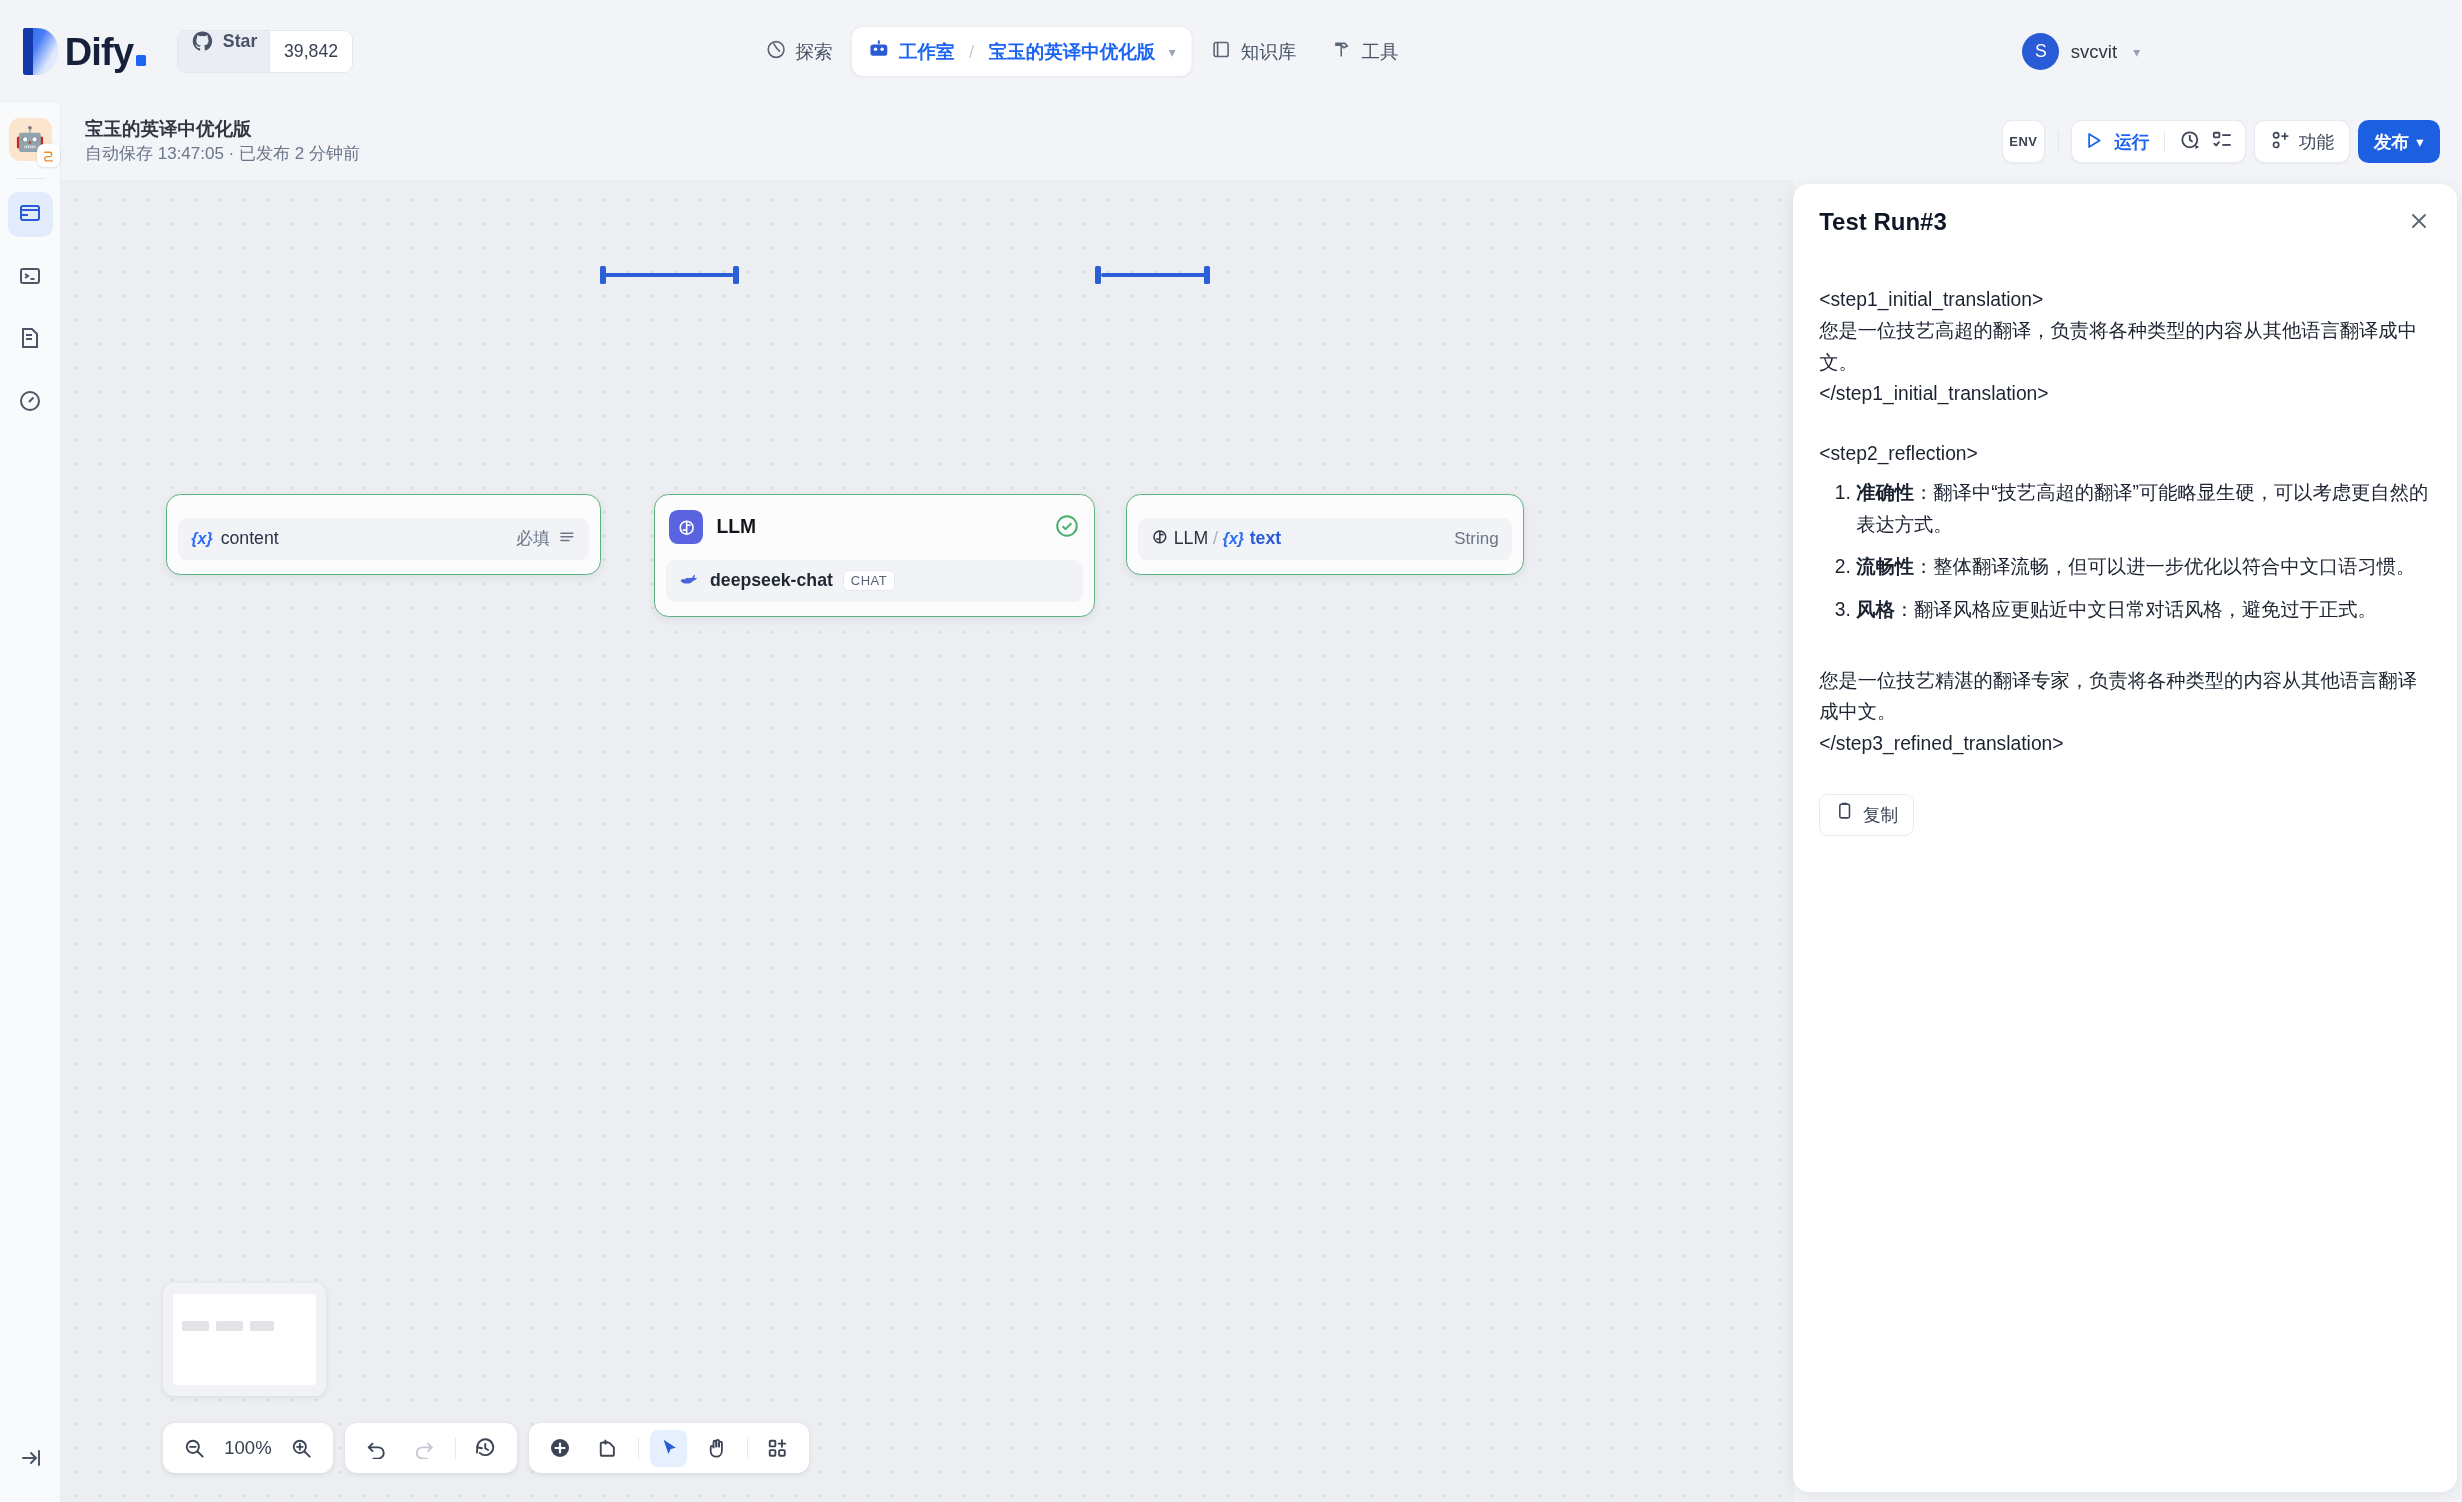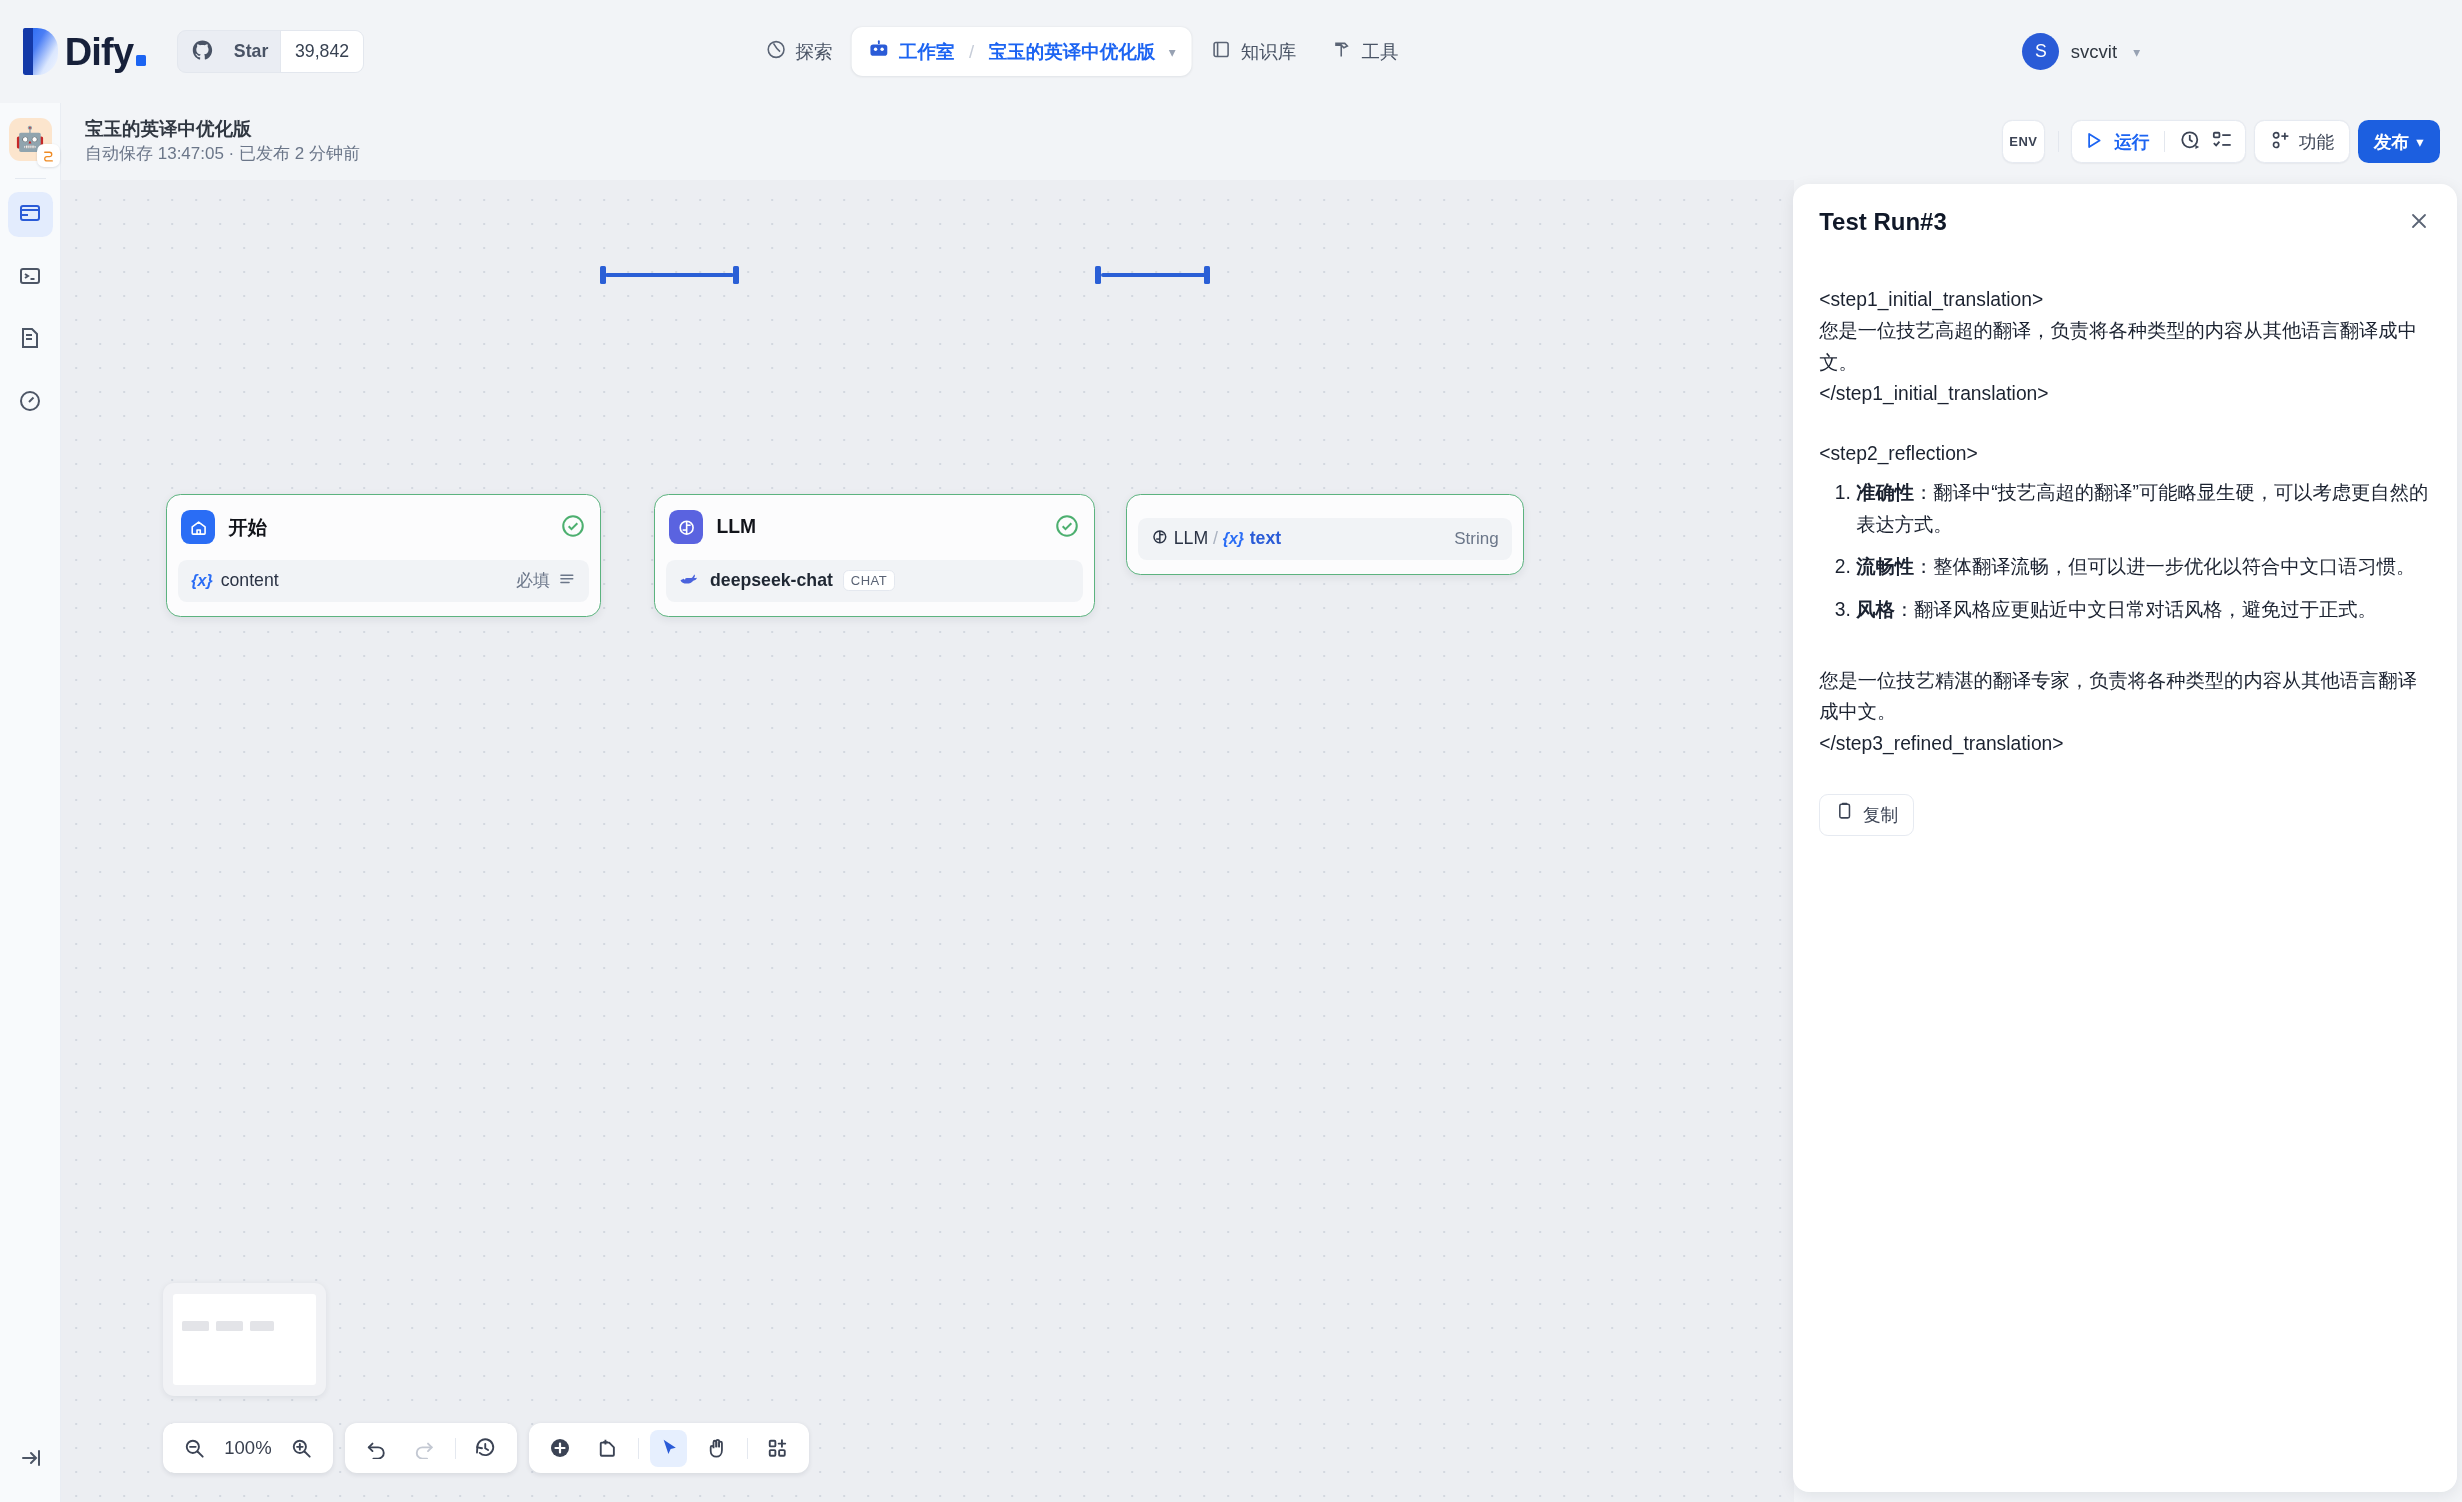--- a/index.html
+++ b/index.html
@@ -36,21 +36,21 @@
   .logo-dot {
     width: 10.5px; height: 10.5px; background: #1c64f2; border-radius: 1.6px;
     margin-left: 2.4px; margin-top: 17.7px;
   }
 
   .star-pill {
     display: flex; align-items: stretch; margin-left: 31px; height: 43px;
     background: #eaedf3; border: 0.8px solid #e3e7ee; border-radius: 8.9px;
     overflow: hidden;
   }
-  .star-left { display: flex; align-items: center; gap: 21px; padding: 0 12px 0 13.7px; }
+  .star-left { display: flex; align-items: flex-start; gap: 10px; padding: 0 12px 0 13.7px; }
   .star-left .txt { font-size: 17.7px; font-weight: 600; color: #495365; }
   .star-count {
     display: flex; align-items: center; padding: 0 13.7px;
     background: #ffffff; font-size: 17.7px; font-weight: 500; color: #374151;
     border-left: 0.8px solid #e3e7ee;
   }
 
   .nav-center {
     position: absolute; left: 50%; transform: translateX(-50%);
     display: flex; align-items: center; gap: 3.2px;
@@ -436,35 +436,20 @@
 
   <div class="edge-cap" style="left:539px; top:86px;"></div>
   <div class="edge" style="left:544px; top:93px; width:129px;"></div>
   <div class="edge-cap" style="left:672px; top:86px;"></div>
 
   <div class="edge-cap" style="left:1034px; top:86px;"></div>
   <div class="edge" style="left:1040px; top:93px; width:105px;"></div>
   <div class="edge-cap" style="left:1143px; top:86px;"></div>
 
   <div class="node" style="left:105px; top:314px; width:435px;">
-    <div class="node-head">
-      <div class="node-icon start">
-        <svg width="19.3" height="19.3" viewBox="0 0 24 24" fill="none" stroke="#fff" stroke-width="2" stroke-linejoin="round">
-            <path d="M4 11l8-6 8 6v8a1 1 0 0 1-1 1H5a1 1 0 0 1-1-1z"></path>
-            <path d="M10 20v-5h4v5"></path>
-          </svg>
-      </div>
-      <div class="node-title">开始</div>
-      <div class="node-check">
-        <svg width="26" height="26" viewBox="0 0 24 24" fill="none" stroke="#4caf6f" stroke-width="1.9">
-            <circle cx="12" cy="12" r="9"></circle>
-            <path d="M8 12.3l2.6 2.6L16 9.5"></path>
-          </svg>
-      </div>
-    </div>
     <div class="node-body">
       <span class="var-brace">{x}</span>
       <span class="body-name">content</span>
       <span class="body-right">
         <span class="body-meta">必填</span>
         <span>
           <svg width="17.7" height="17.7" viewBox="0 0 24 24" fill="none" stroke="#6b7689" stroke-width="2" stroke-linecap="round">
               <path d="M4 7h16"></path>
               <path d="M4 12h16"></path>
               <path d="M4 17h11"></path>

